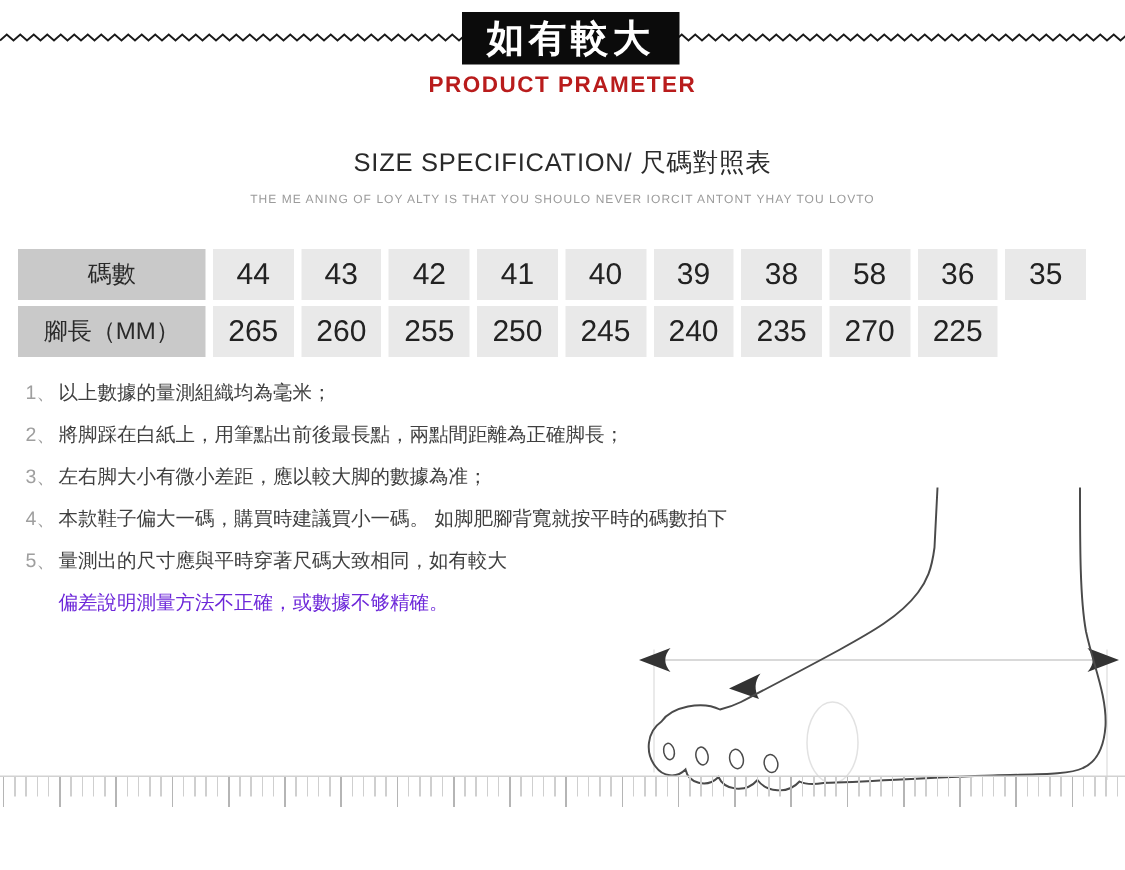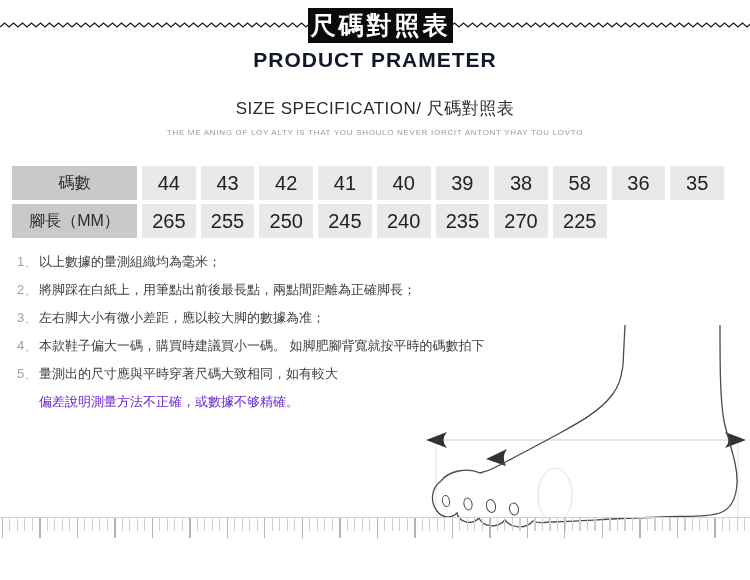--- a/index.html
+++ b/index.html
@@ -9,21 +9,21 @@
   }
   
   .stitch-svg{position:absolute;left:0;top:18px;width:750px;height:14px;z-index:1;}
   .title-box{
     position:absolute;left:308px;top:8px;width:145px;height:35px;z-index:2;
     background:#0b0b0b;color:#ffffff;display:flex;align-items:center;justify-content:center;
     font-size:25px;font-weight:bold;letter-spacing:3px;
   }
   .title-en{
     position:absolute;left:0;top:48px;width:750px;text-align:center;z-index:2;
-    font-size:21px;font-weight:bold;color:#0f172a;letter-spacing:1px;
+    font-size:15px;font-weight:bold;color:#b91c1c;letter-spacing:1px;
   }
   .section-heading{
     position:absolute;left:0;top:97px;width:750px;text-align:center;
     font-size:17px;color:#2a2a2a;letter-spacing:.5px;
   }
   .section-caption{
     position:absolute;left:0;top:128px;width:750px;text-align:center;
     font-size:8px;color:#9b9b9b;letter-spacing:.7px;
   }
   
@@ -63,21 +63,21 @@
 </head>
 <body>
 
 <div class="page">
 
   <svg class="stitch-svg" viewBox="0 0 750 14" preserveAspectRatio="none">
     <path id="zigzag" d="M0,9 l4.5,-4 l4.5,4 l4.5,-4 l4.5,4 l4.5,-4 l4.5,4 l4.5,-4 l4.5,4 l4.5,-4 l4.5,4 l4.5,-4 l4.5,4 l4.5,-4 l4.5,4 l4.5,-4 l4.5,4 l4.5,-4 l4.5,4 l4.5,-4 l4.5,4 l4.5,-4 l4.5,4 l4.5,-4 l4.5,4 l4.5,-4 l4.5,4 l4.5,-4 l4.5,4 l4.5,-4 l4.5,4 l4.5,-4 l4.5,4 l4.5,-4 l4.5,4 l4.5,-4 l4.5,4 l4.5,-4 l4.5,4 l4.5,-4 l4.5,4 l4.5,-4 l4.5,4 l4.5,-4 l4.5,4 l4.5,-4 l4.5,4 l4.5,-4 l4.5,4 l4.5,-4 l4.5,4 l4.5,-4 l4.5,4 l4.5,-4 l4.5,4 l4.5,-4 l4.5,4 l4.5,-4 l4.5,4 l4.5,-4 l4.5,4 l4.5,-4 l4.5,4 l4.5,-4 l4.5,4 l4.5,-4 l4.5,4 l4.5,-4 l4.5,4 l4.5,-4 l4.5,4 l4.5,-4 l4.5,4 l4.5,-4 l4.5,4 l4.5,-4 l4.5,4 l4.5,-4 l4.5,4 l4.5,-4 l4.5,4 l4.5,-4 l4.5,4 l4.5,-4 l4.5,4 l4.5,-4 l4.5,4 l4.5,-4 l4.5,4 l4.5,-4 l4.5,4 l4.5,-4 l4.5,4 l4.5,-4 l4.5,4 l4.5,-4 l4.5,4 l4.5,-4 l4.5,4 l4.5,-4 l4.5,4 l4.5,-4 l4.5,4 l4.5,-4 l4.5,4 l4.5,-4 l4.5,4 l4.5,-4 l4.5,4 l4.5,-4 l4.5,4 l4.5,-4 l4.5,4 l4.5,-4 l4.5,4 l4.5,-4 l4.5,4 l4.5,-4 l4.5,4 l4.5,-4 l4.5,4 l4.5,-4 l4.5,4 l4.5,-4 l4.5,4 l4.5,-4 l4.5,4 l4.5,-4 l4.5,4 l4.5,-4 l4.5,4 l4.5,-4 l4.5,4 l4.5,-4 l4.5,4 l4.5,-4 l4.5,4 l4.5,-4 l4.5,4 l4.5,-4 l4.5,4 l4.5,-4 l4.5,4 l4.5,-4 l4.5,4 l4.5,-4 l4.5,4 l4.5,-4 l4.5,4 l4.5,-4 l4.5,4 l4.5,-4 l4.5,4 l4.5,-4 l4.5,4 l4.5,-4 l4.5,4 l4.5,-4 l4.5,4 l4.5,-4 l4.5,4 l4.5,-4 l4.5,4 l4.5,-4 l4.5,4 l4.5,-4 l4.5,4 l4.5,-4 l4.5,4" fill="none" stroke="#1a1a1a" stroke-width="1.3"></path>
   </svg>
 
   <div class="title-box">
-    <span>尺碼對照表</span>
+    <span>如有較大</span>
   </div>
   <div class="title-en">PRODUCT PRAMETER</div>
 
   <div class="section-heading">SIZE SPECIFICATION/ 尺碼對照表</div>
   <div class="section-caption">THE ME ANING OF LOY ALTY IS THAT YOU SHOULO NEVER IORCIT ANTONT YHAY TOU LOVTO</div>
 
   <div class="size-table">
     <div class="cell label">碼數</div>
     <div class="cell val">44</div>
     <div class="cell val">43</div>
@@ -85,20 +85,21 @@
     <div class="cell val">41</div>
     <div class="cell val">40</div>
     <div class="cell val">39</div>
     <div class="cell val">38</div>
     <div class="cell val">58</div>
     <div class="cell val">36</div>
     <div class="cell val">35</div>
 
     <div class="cell label">腳長（MM）</div>
     <div class="cell val">265</div>
+    <div class="cell val">260</div>
     <div class="cell val">255</div>
     <div class="cell val">250</div>
     <div class="cell val">245</div>
     <div class="cell val">240</div>
     <div class="cell val">235</div>
     <div class="cell val">270</div>
     <div class="cell val">225</div>
   </div>
 
   <div class="notes">

